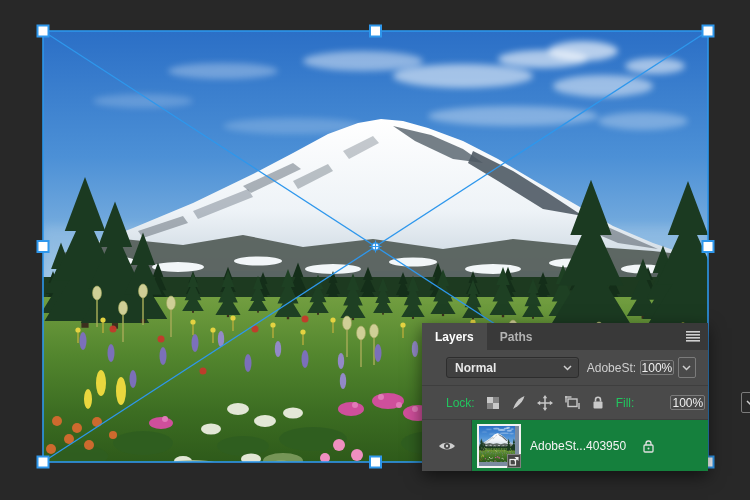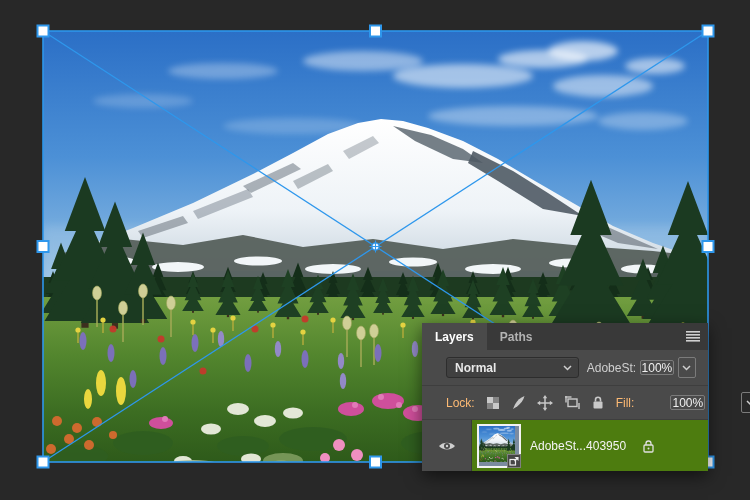--- a/index.html
+++ b/index.html
@@ -38,27 +38,27 @@
   .value-box{
     width:35px;height:15px;box-sizing:border-box;margin-left:4px;
     border:1px solid #7b7b7b;border-radius:2px;color:#f0f0f0;
     display:flex;align-items:center;justify-content:center;
   }
   .chev-box{
     width:19px;height:21px;box-sizing:border-box;margin-left:4px;
     border:1px solid #7b7b7b;border-radius:2px;
     display:flex;align-items:center;justify-content:center;
   }
-  .lock-label{color:#fdba74;}
+  .lock-label{color:#22c55e;}
   .tool-icon{display:flex;align-items:center;justify-content:center;width:16px;height:16px;}
   .fill-group{margin-left:auto;display:flex;align-items:center;gap:32px;}
 
   .layer-row{height:51px;display:flex;align-items:stretch;}
   .eye-col{width:49px;border-right:1px solid #3a3a3a;display:flex;align-items:center;justify-content:center;background:#4a4a4a;}
-  .row-main{flex:1;background:#4d7c0f;display:flex;align-items:center;padding-left:5px;min-width:0;}
+  .row-main{flex:1;background:#15803d;display:flex;align-items:center;padding-left:5px;min-width:0;}
   .layer-thumb{width:40px;height:40px;border:2px solid #f2f2f2;position:relative;background:#7b8ba0;flex:0 0 auto;}
   .layer-thumb svg{display:block;}
   .so-badge{
     position:absolute;right:-2px;bottom:-2px;width:14px;height:14px;
     background:#454545;border:1px solid #808080;box-sizing:border-box;
     display:flex;align-items:center;justify-content:center;
   }
   .layer-name{margin-left:9px;color:#f4f4f4;white-space:nowrap;overflow:hidden;}
   .layer-lock-badge{margin-left:16px;display:flex;align-items:center;}
 </style>

